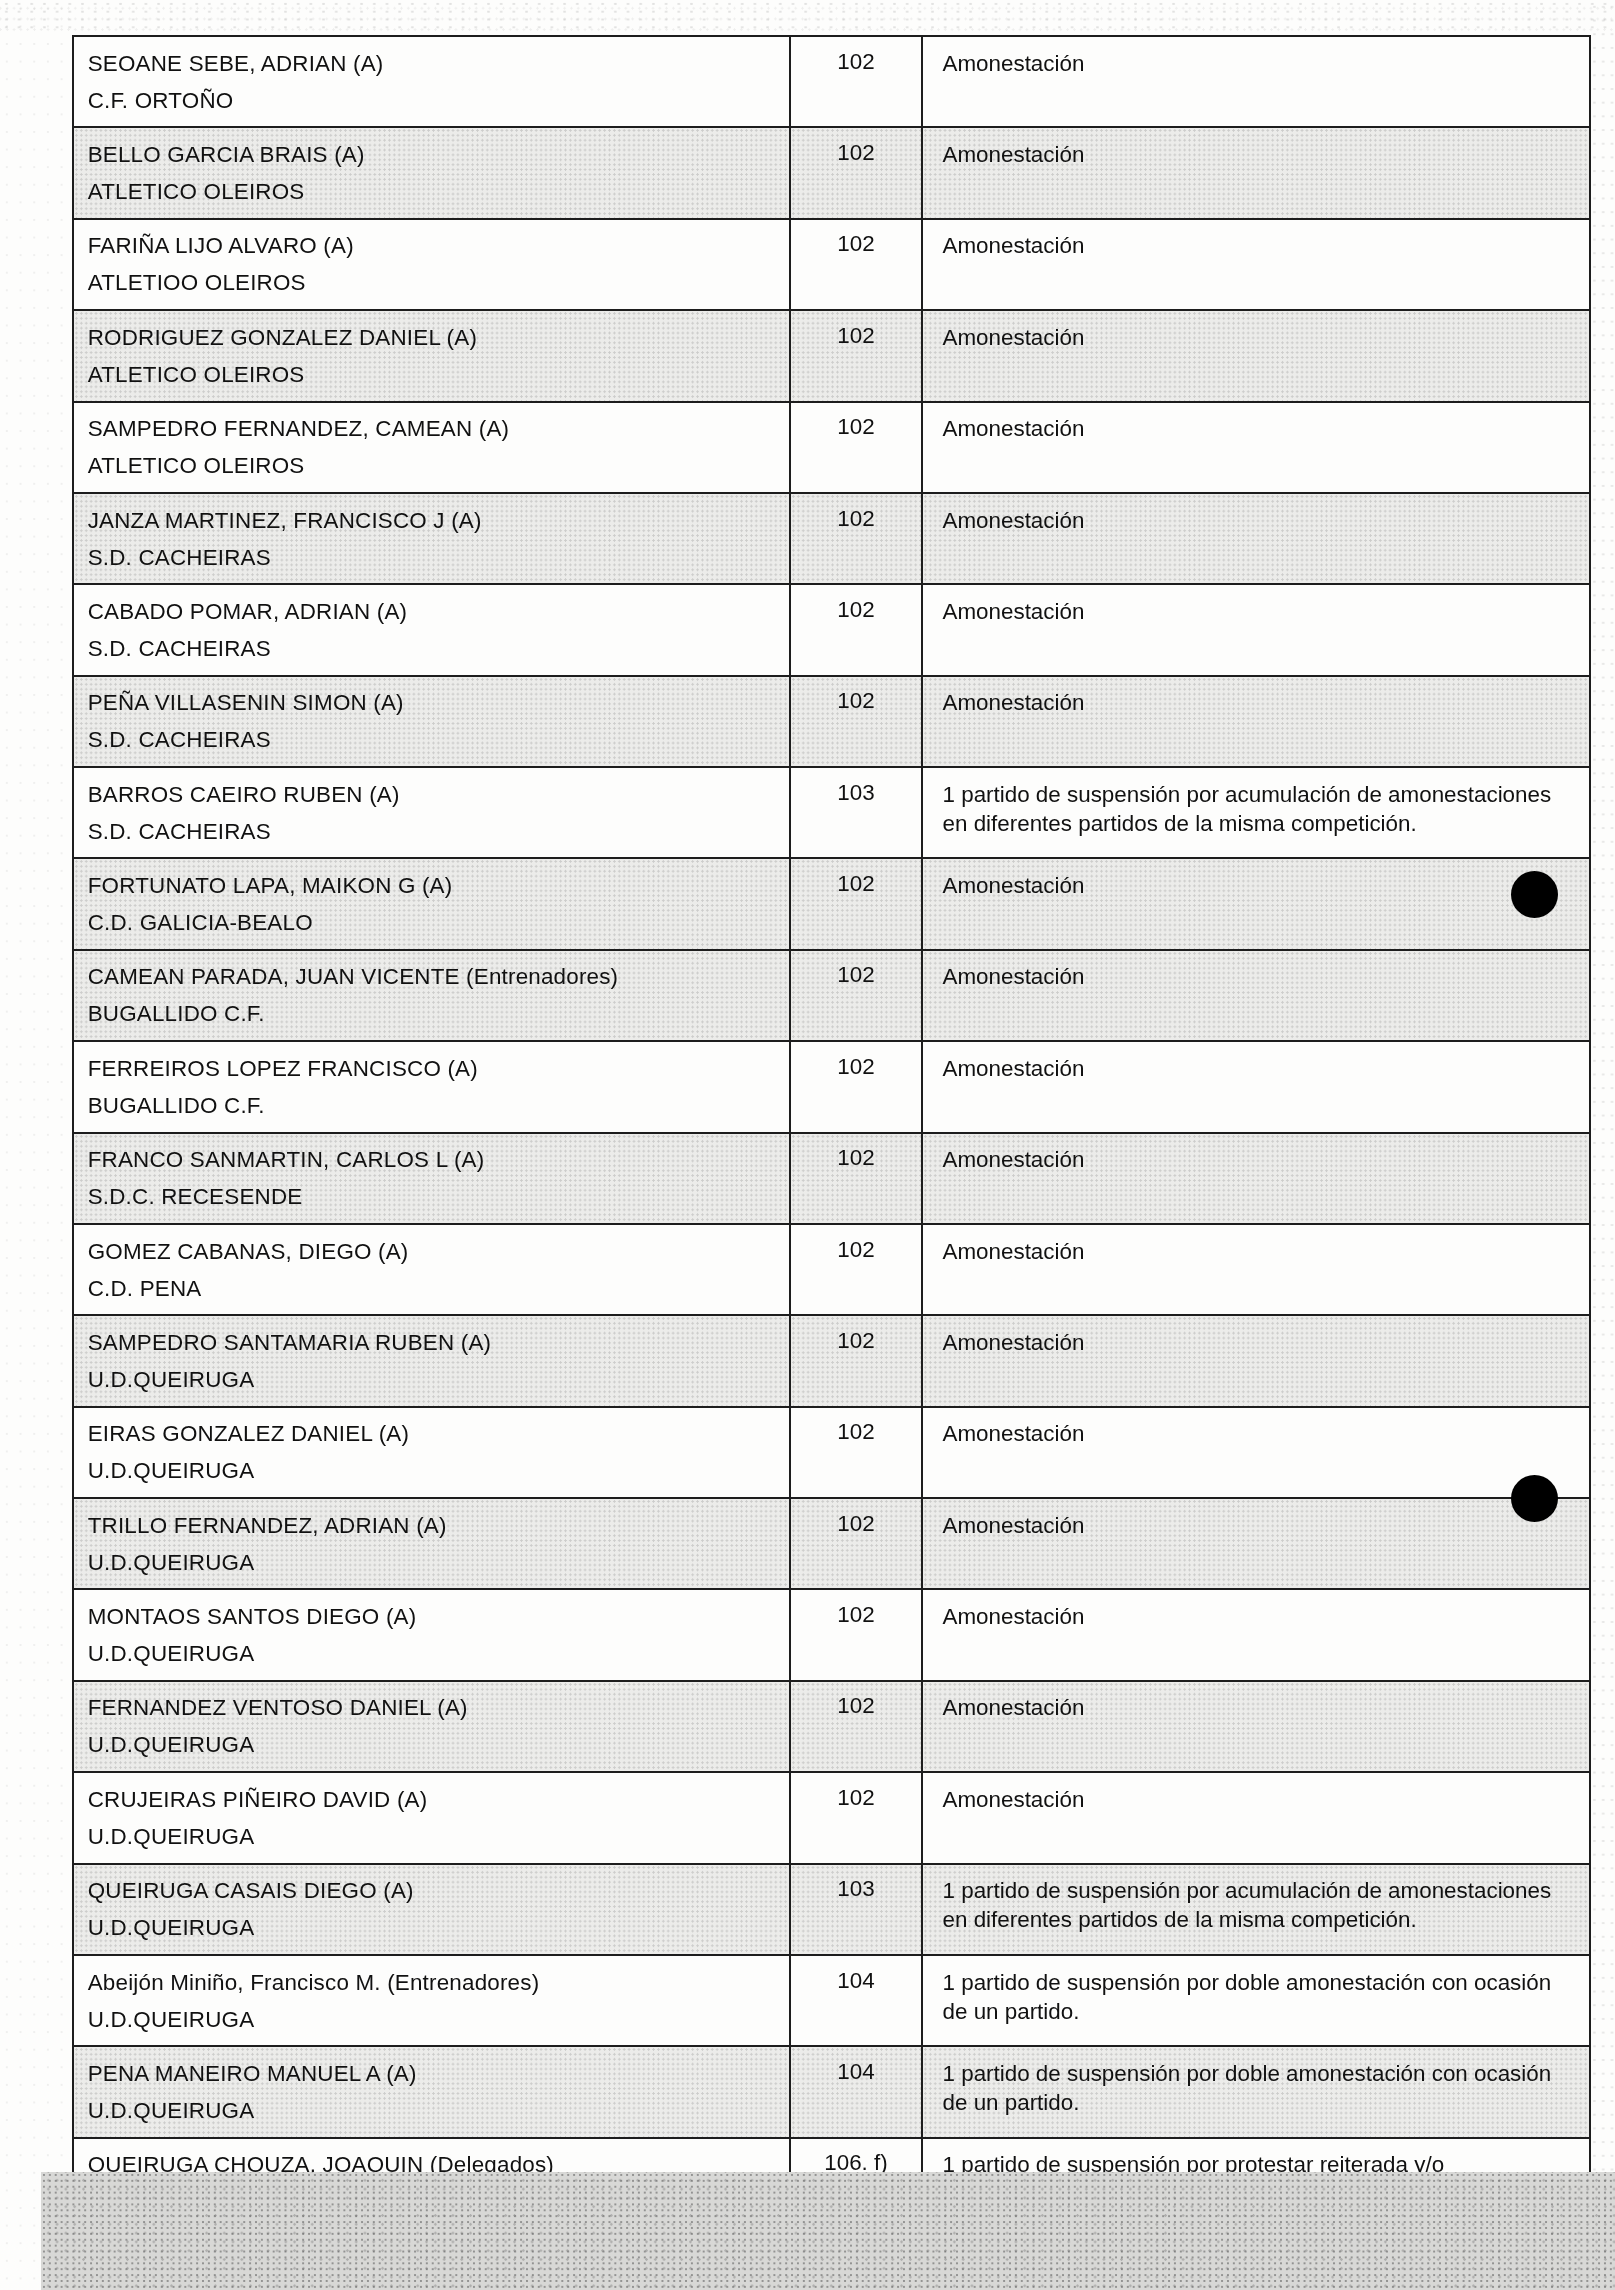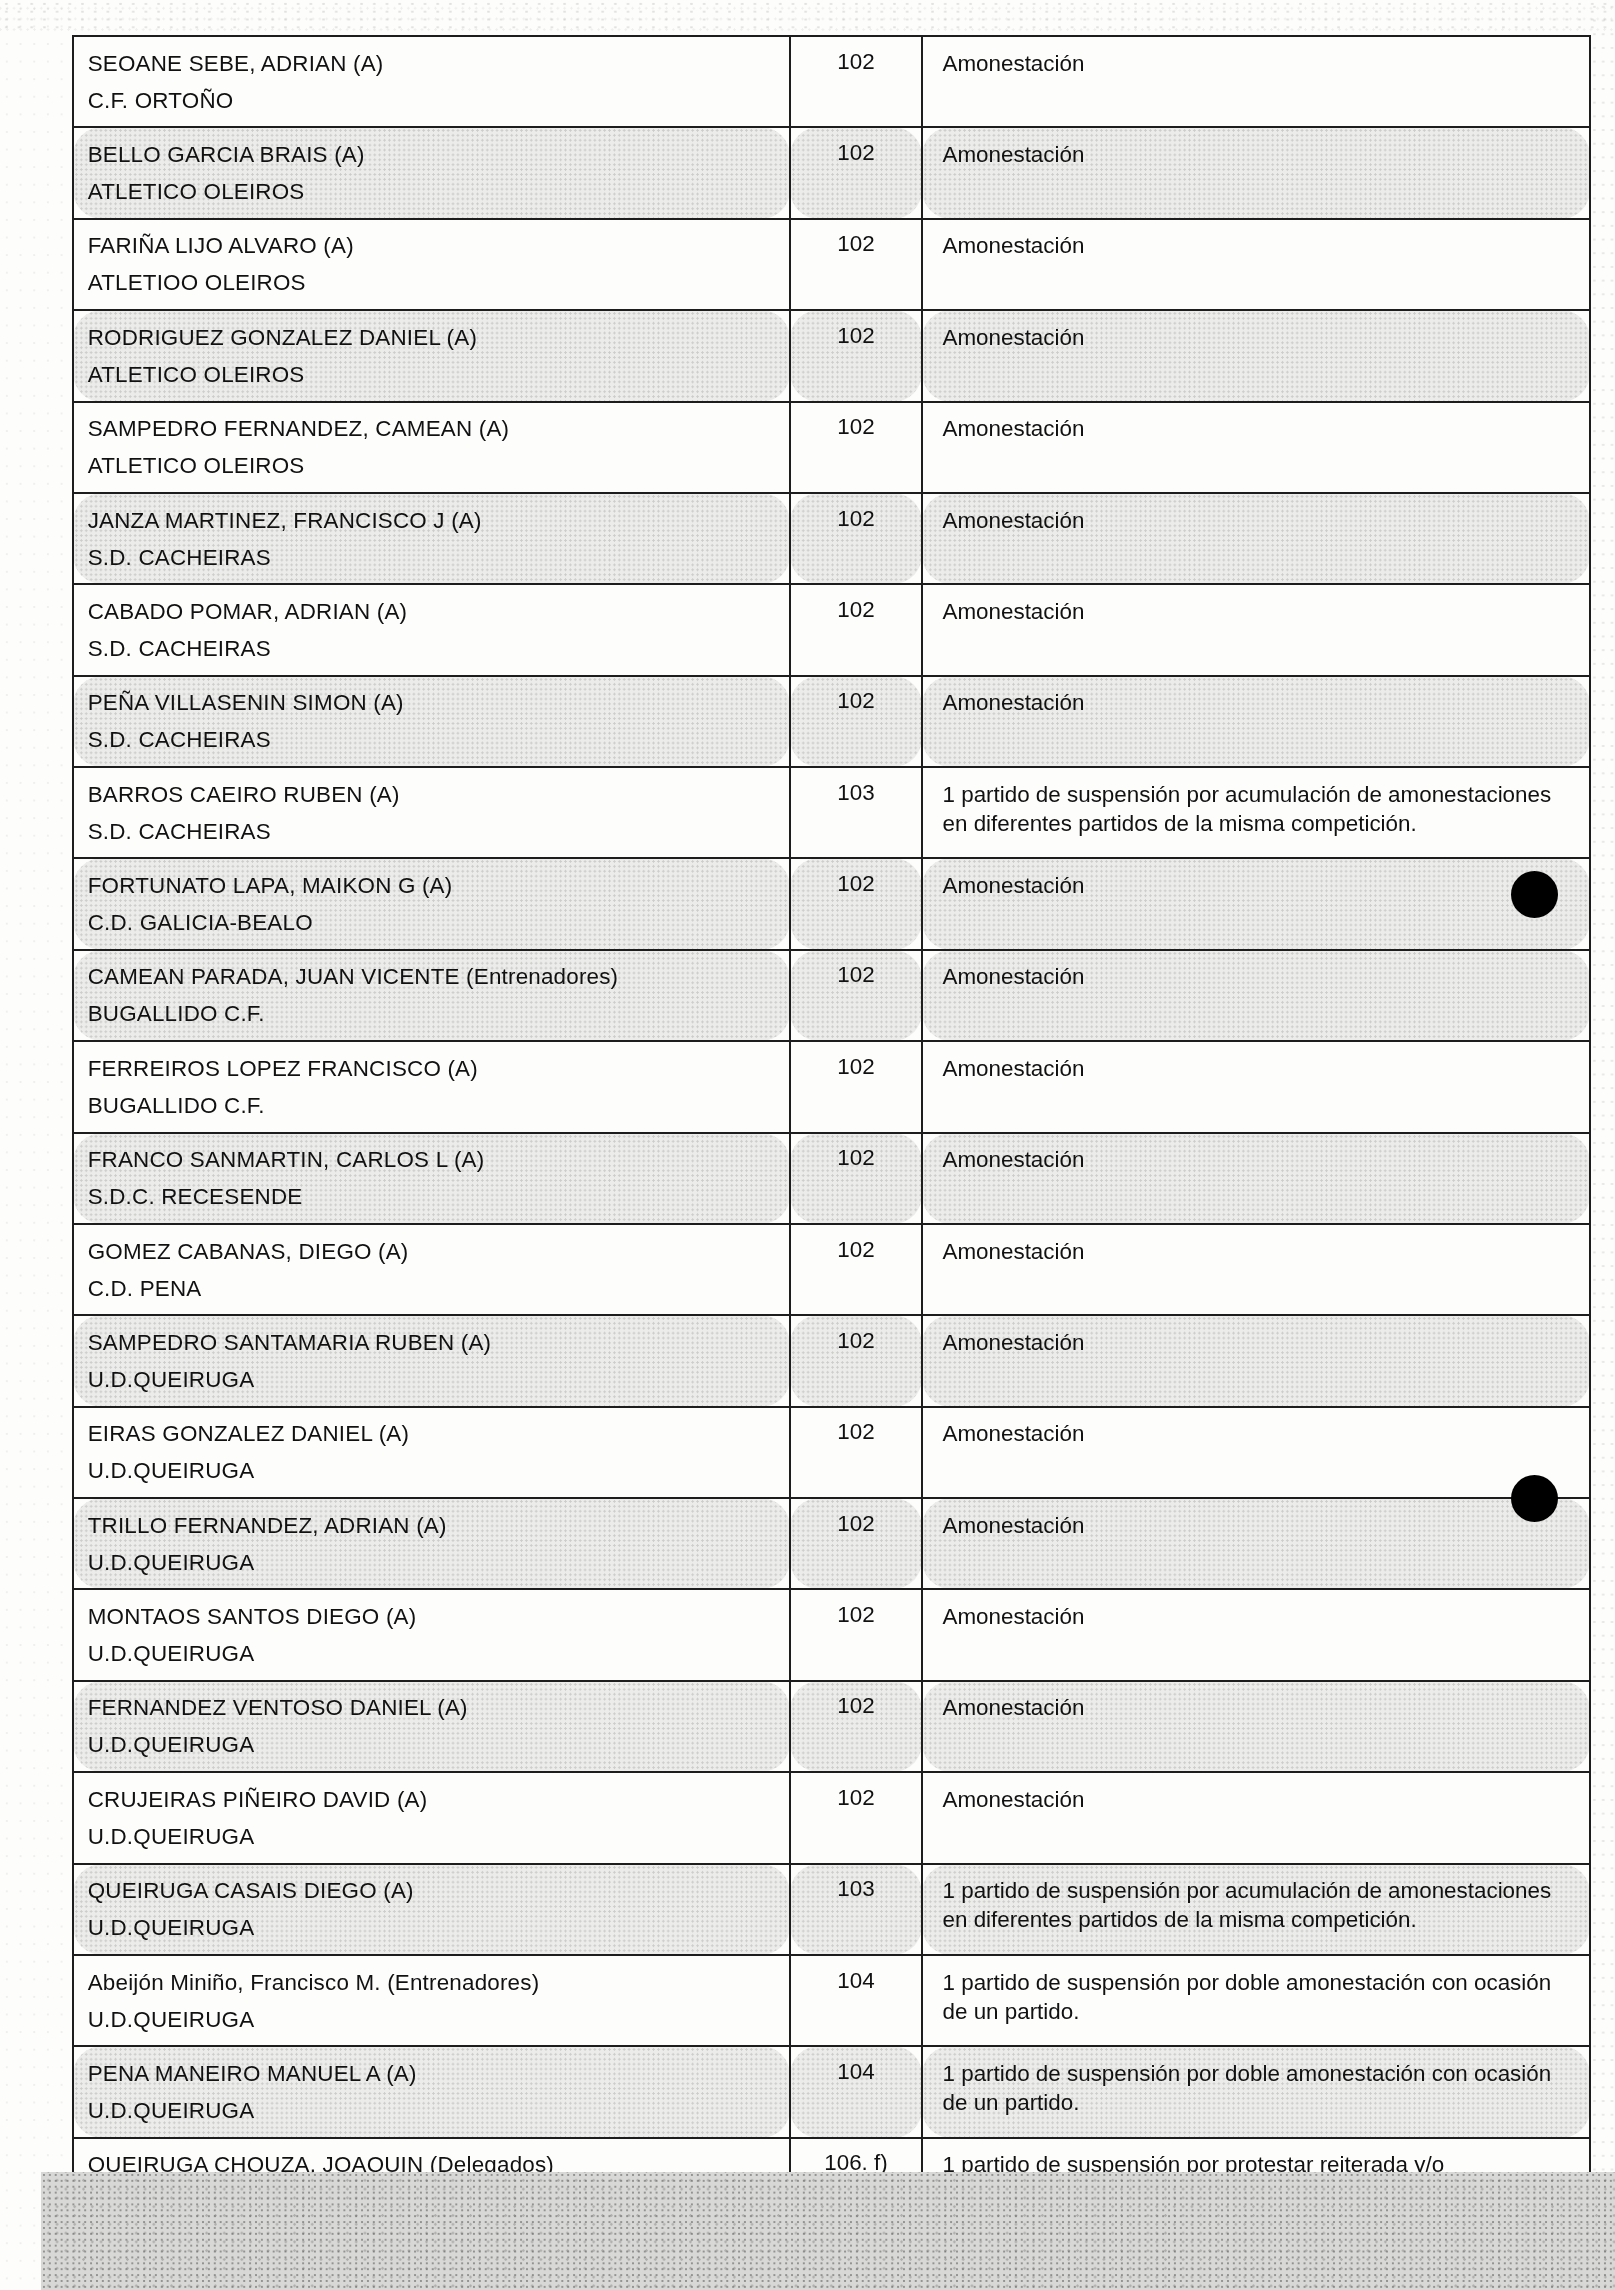--- a/index.html
+++ b/index.html
@@ -62,21 +62,20 @@
 
   .person { line-height:29px; letter-spacing:0.2px; }
   .club   { line-height:29px; letter-spacing:0.2px;margin-top:8px; }
   .sanction { line-height:29px; }
 
   tr.shaded td {
     background-color:#ecECEA;
     background-color:#ececea;
     background-image: radial-gradient(circle, rgba(135,135,135,.30) 1px, transparent 1.2px);
     background-size:4.9px 4.9px;
-    border-radius:29px;
   }
 
   .scan-dot {
     position:absolute;
     width:47px; height:47px;
     background:#000;
     border-radius:50%;
     right:31px;
     z-index:3;
   }

